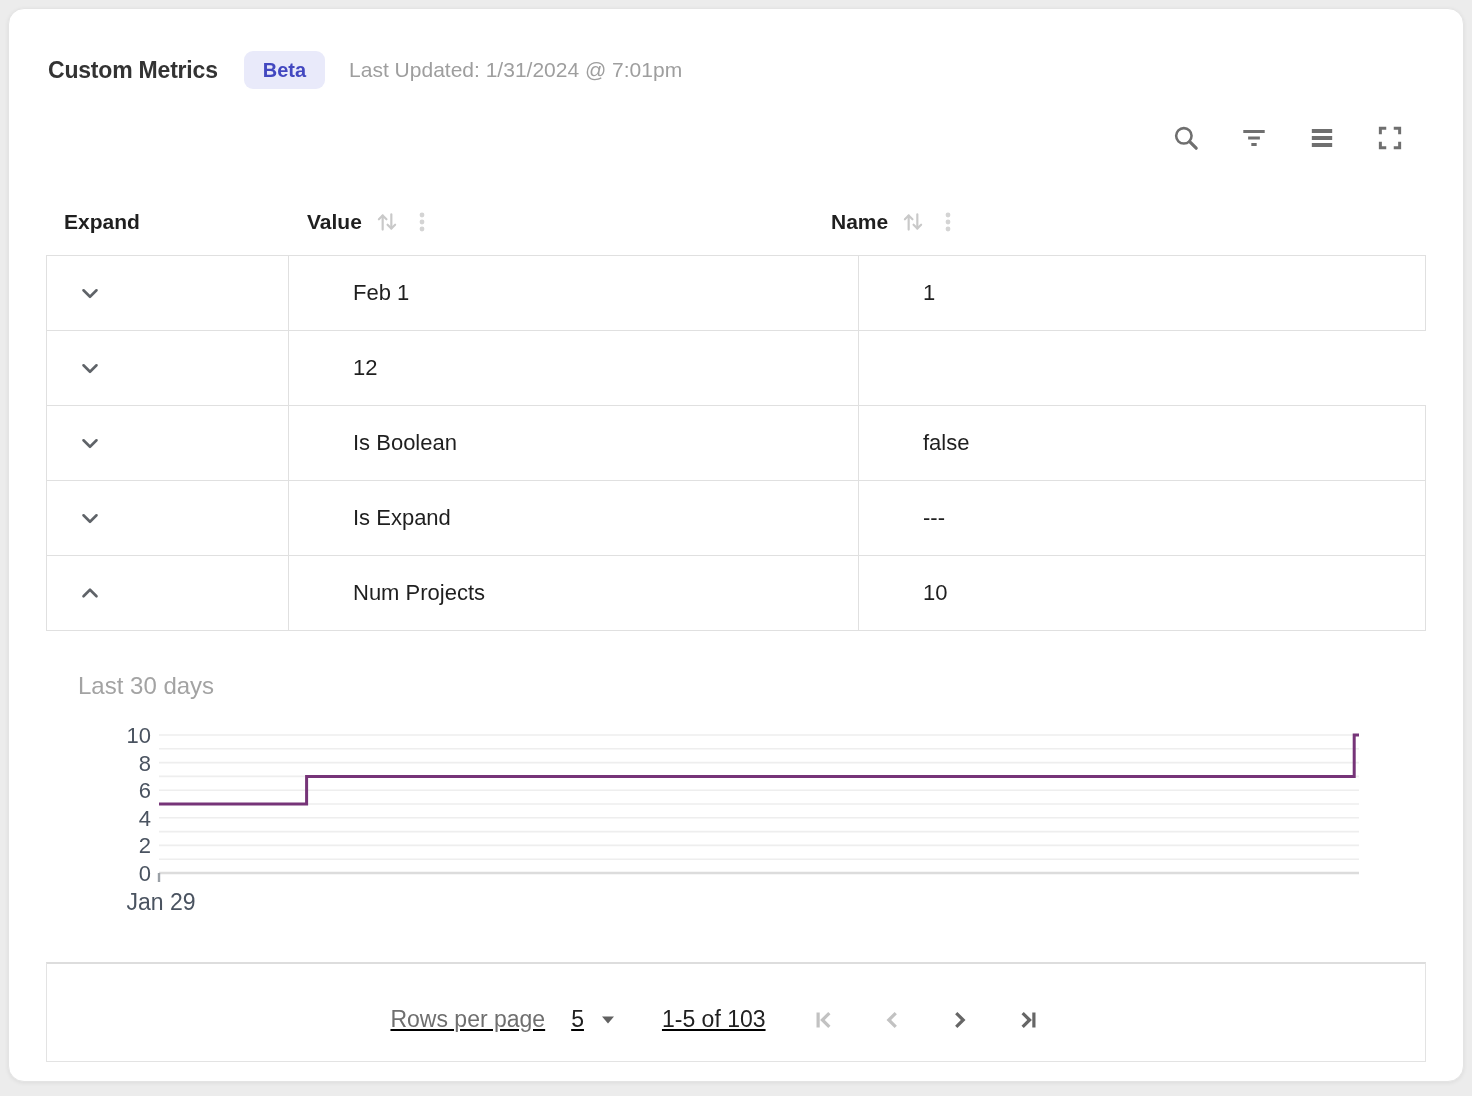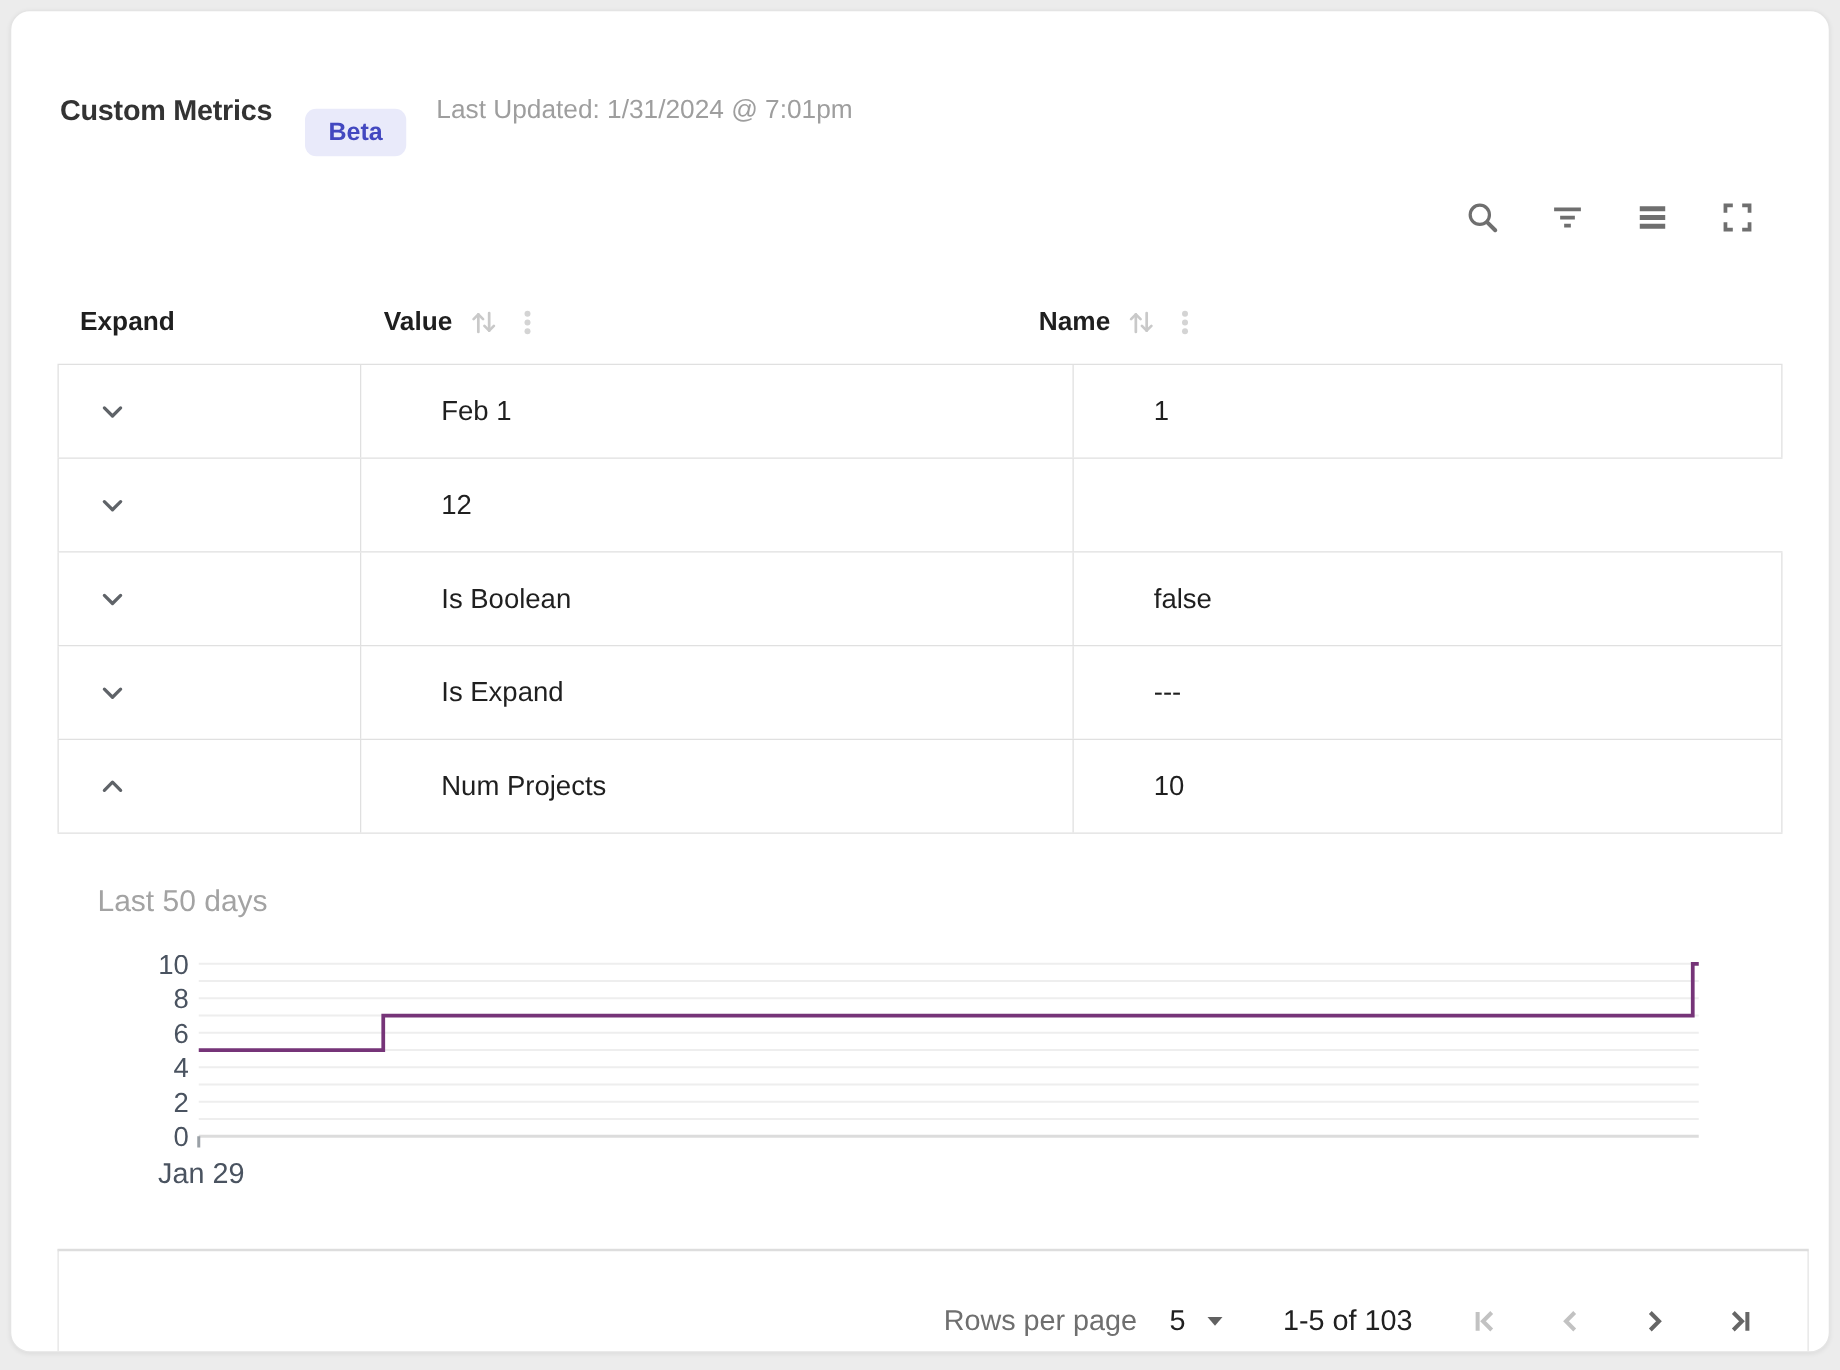--- a/index.html
+++ b/index.html
@@ -10,21 +10,21 @@
   .card{
     position:absolute;left:8px;top:8px;width:1456px;height:1074px;
     background:#ffffff;border-radius:16px;border:1px solid #e4e4e4;
     box-shadow:0 1px 4px rgba(0,0,0,.07);box-sizing:border-box;overflow:hidden;
   }
   
   .header-flex{display:flex;align-items:center;margin:42px 37px 0 39px;}
   .page-title{font-size:23px;font-weight:700;color:#333333;letter-spacing:-.2px;}
   .beta-badge{
     margin-left:26px;background:#e9eafa;color:#4348c0;font-size:20px;font-weight:700;
-    padding:9px 19px;border-radius:9px;line-height:1;margin-top:36px;
+    padding:9px 19px;border-radius:9px;line-height:1;
   }
   .last-updated{margin-left:24px;font-size:21px;color:#9e9e9e;}
   
   .toolbar{display:flex;justify-content:flex-end;align-items:center;margin:28px 52px 0 0;gap:26px;}
   .icon-btn{
     width:42px;height:42px;display:flex;align-items:center;justify-content:center;
     background:none;border:none;padding:0;color:#6f6f6f;cursor:pointer;border-radius:50%;
   }
   
   .table-wrap{margin:30px 37px 0 37px;}
@@ -37,24 +37,25 @@
   .cell{display:flex;align-items:center;padding-left:18px;font-size:22px;color:#1f1f1f;
         border-right:1px solid #e0e0e0;box-sizing:border-box;height:100%;}
   .cell.expand-cell{border-left:1px solid #e0e0e0;padding-left:30px;color:#5f6368;}
   .chev-btn{background:none;border:none;padding:0;color:#5f6368;cursor:pointer;display:flex;align-items:center;}
   
   .chart-section{margin:41px 37px 0 37px;}
   .chart-title{font-size:24px;color:#a3a3a3;margin-left:32px;}
   .chart-svg-wrap{margin:28px 0 0 60px;}
   
   .pagination-box{
-    margin:40px 16px 0 37px;height:100px;box-sizing:border-box;
+    margin:40px 37px 0 37px;height:100px;box-sizing:border-box;
     border:1px solid #e3e3e3;border-top:2px solid #dddddd;
-    display:flex;align-items:center;justify-content:flex-end;
+    display:flex;align-items:center;justify-content:center;
     padding:14px 30px 0 0;
+    text-decoration:underline;
   }
   .rpp-label{font-size:23px;color:#6f6f6f;}
   .rpp-select{display:flex;align-items:center;margin-left:26px;cursor:pointer;background:none;border:none;padding:0;}
   .rpp-value{font-size:23px;color:#202020;}
   .caret-icon{margin-left:16px;display:inline-flex;color:#616161;}
   .range-label{font-size:23px;color:#202020;margin-left:46px;}
   .nav-group{display:flex;align-items:center;margin-left:34px;gap:20px;}
   .nav-btn{width:48px;height:48px;display:flex;align-items:center;justify-content:center;
            background:none;border:none;padding:0;cursor:pointer;border-radius:50%;color:#666666;}
   .nav-btn.disabled{color:#c2c2c2;cursor:default;}
@@ -213,21 +214,21 @@
               </span>
             </button>
           </div>
           <div class="cell">Num Projects</div>
           <div class="cell">10</div>
         </div>
       </div>
   </div>
 
   <div class="chart-section">
-    <div class="chart-title">Last 50 days</div>
+    <div class="chart-title">Last 30 days</div>
     <div class="chart-svg-wrap">
       <svg id="chart-svg" width="1270" height="190">
           <line x1="53" y1="145" x2="1253" y2="145" stroke="#dcdcdc" stroke-width="2.4"></line>
           <line x1="53" y1="131.2" x2="1253" y2="131.2" stroke="#eeeeee" stroke-width="1.6"></line>
           <line x1="53" y1="117.4" x2="1253" y2="117.4" stroke="#eeeeee" stroke-width="1.6"></line>
           <line x1="53" y1="103.6" x2="1253" y2="103.6" stroke="#eeeeee" stroke-width="1.6"></line>
           <line x1="53" y1="89.8" x2="1253" y2="89.8" stroke="#eeeeee" stroke-width="1.6"></line>
           <line x1="53" y1="76" x2="1253" y2="76" stroke="#eeeeee" stroke-width="1.6"></line>
           <line x1="53" y1="62.2" x2="1253" y2="62.2" stroke="#eeeeee" stroke-width="1.6"></line>
           <line x1="53" y1="48.400000000000006" x2="1253" y2="48.400000000000006" stroke="#eeeeee" stroke-width="1.6"></line>

